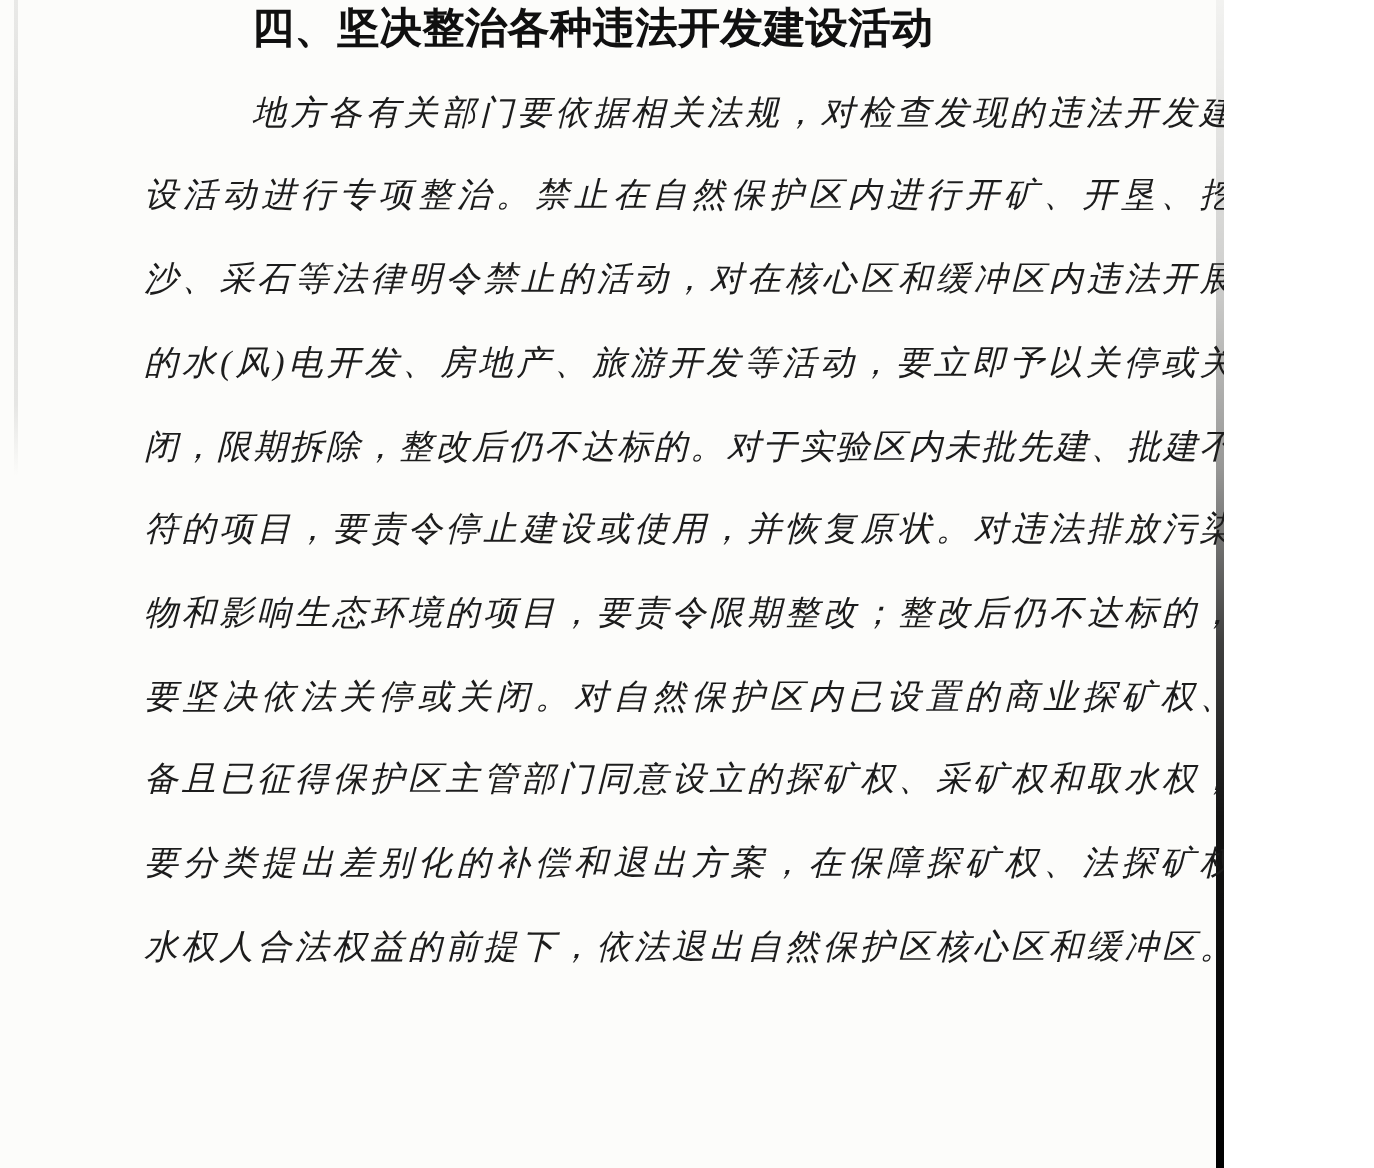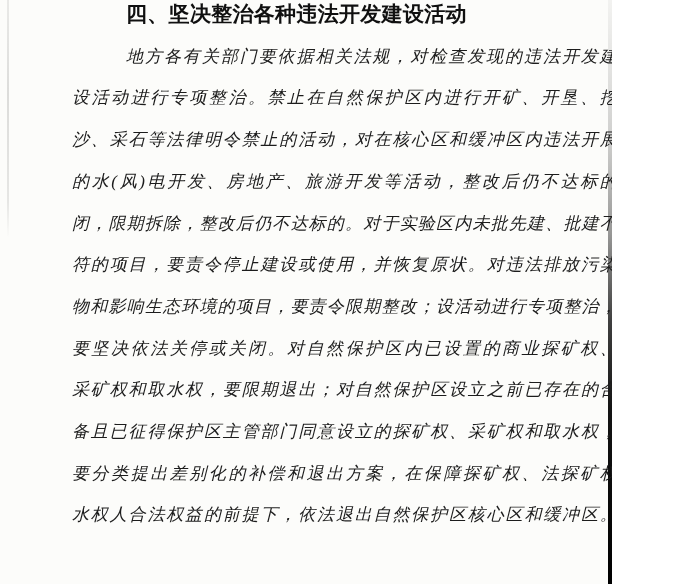--- a/index.html
+++ b/index.html
@@ -103,24 +103,23 @@
   <div class="left-scan-line"></div>
   <div class="right-scan-line"></div>
   <div class="scan-speck-top"></div>
   <div class="scan-speck-mid"></div>
 
   <div class="text-block">
     <div class="heading-line">四、坚决整治各种违法开发建设活动</div>
     <div class="line indent">地方各有关部门要依据相关法规，对检查发现的违法开发建</div>
     <div class="line">设活动进行专项整治。禁止在自然保护区内进行开矿、开垦、挖</div>
     <div class="line">沙、采石等法律明令禁止的活动，对在核心区和缓冲区内违法开展</div>
-    <div class="line">的水(风)电开发、房地产、旅游开发等活动，整改后仍不达标的</div>
+    <div class="line">的水(风)电开发、房地产、旅游开发等活动，要立即予以关停或关</div>
     <div class="line">闭，限期拆除，整改后仍不达标的。对于实验区内未批先建、批建不</div>
     <div class="line">符的项目，要责令停止建设或使用，并恢复原状。对违法排放污染</div>
-    <div class="line">物和影响生态环境的项目，要责令限期整改；设活动进行专项整治，</div>
+    <div class="line">物和影响生态环境的项目，要责令限期整改；整改后仍不达标的，</div>
     <div class="line">要坚决依法关停或关闭。对自然保护区内已设置的商业探矿权、</div>
-    <div class="line">采矿权和取水权，要限期退出；对自然保护区设立之前已存在的合</div>
     <div class="line">备且已征得保护区主管部门同意设立的探矿权、采矿权和取水权，</div>
     <div class="line">要分类提出差别化的补偿和退出方案，在保障探矿权、法探矿权</div>
     <div class="line">水权人合法权益的前提下，依法退出自然保护区核心区和缓冲区。</div>
   </div>
 
 </div>
 
 </body></html>

